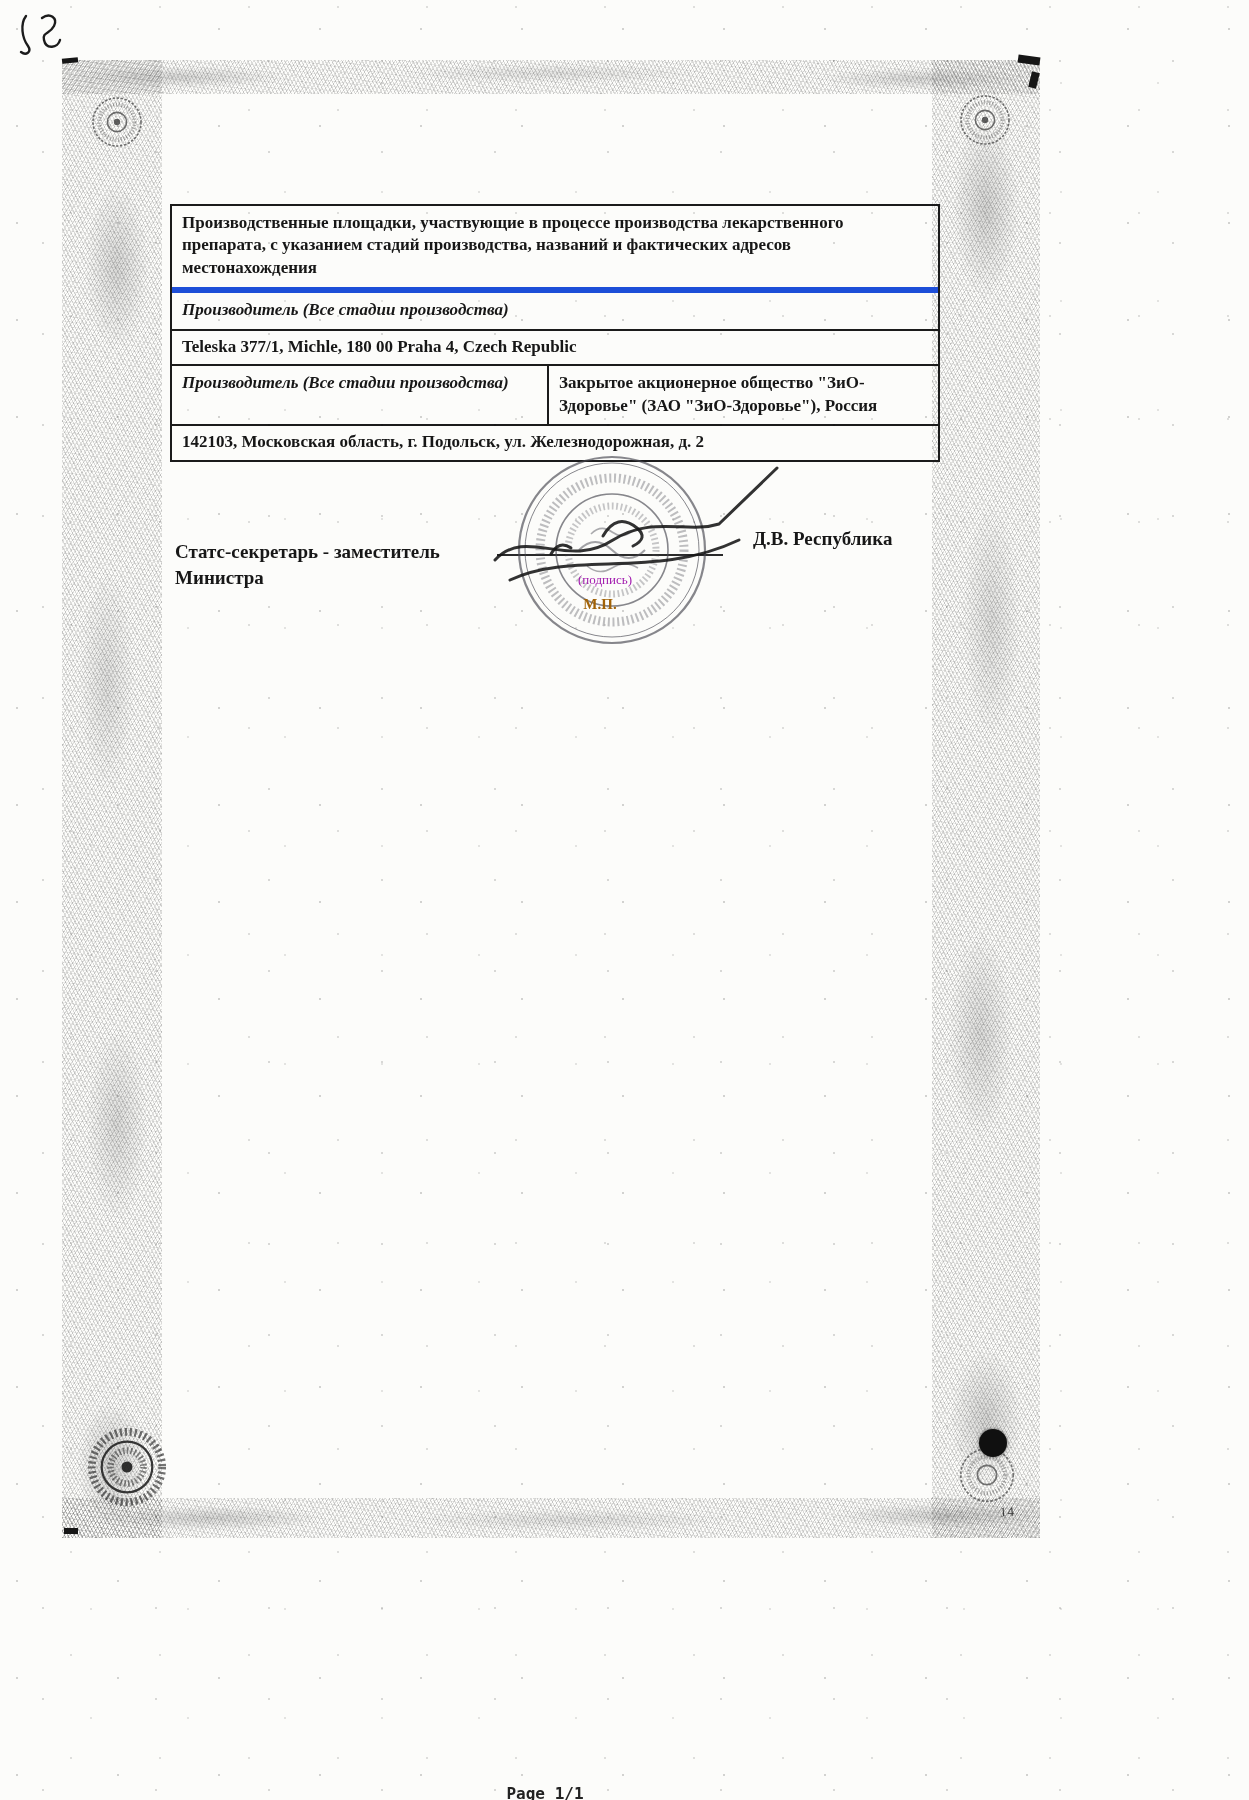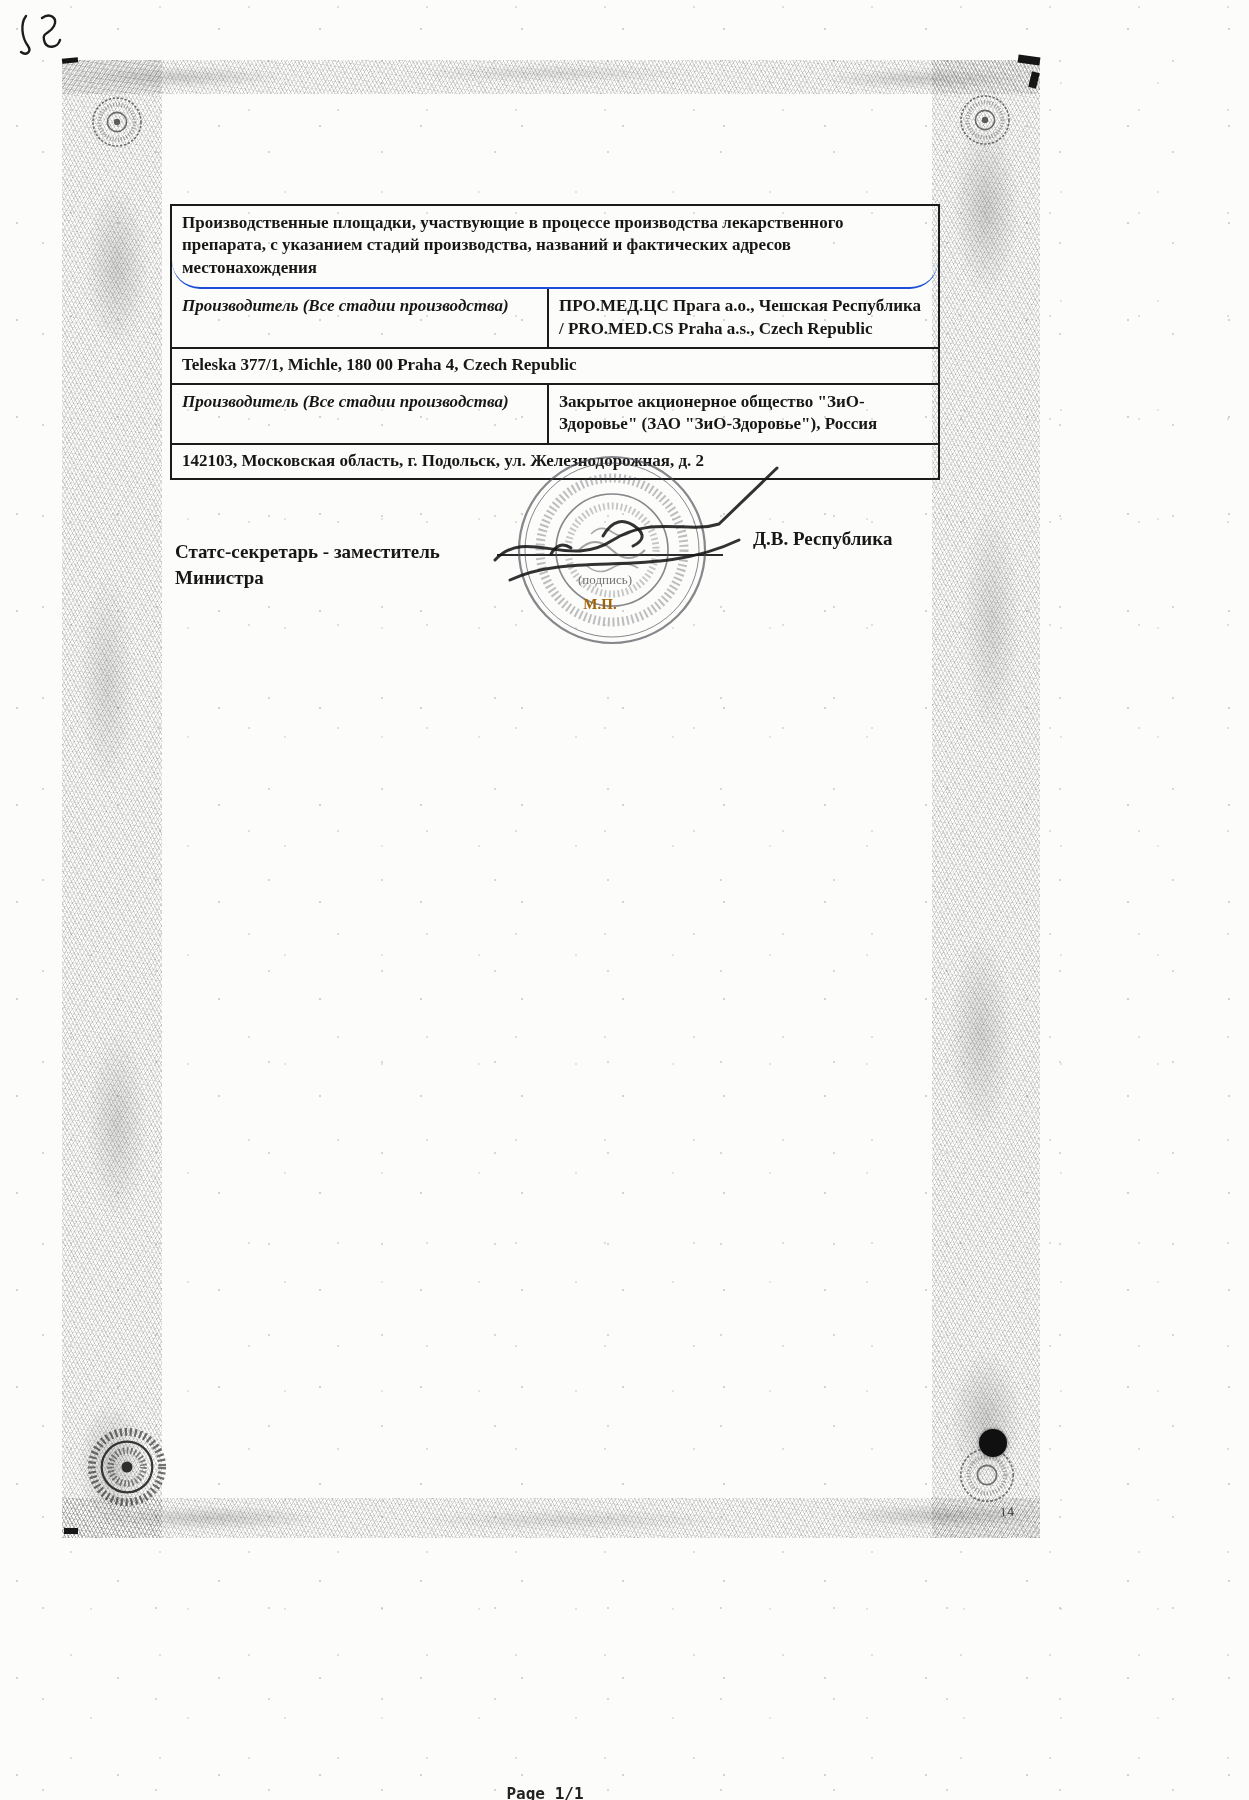--- a/index.html
+++ b/index.html
@@ -73,21 +73,21 @@
   .corner-num{
     position:absolute;left:1000px;top:1504px;font-size:13px;color:#3a3a3a;
     transform:rotate(-4deg);letter-spacing:1px;
   }
   
   .doc-table{
     position:absolute;left:170px;top:204px;width:770px;
     border:2px solid #1b1b1b;font-size:17px;line-height:1.32;font-weight:bold;
     box-sizing:border-box;
   }
-  .t-title{padding:6px 10px 8px;border-bottom:2px solid #1d4ed8;border-radius:28px;}
+  .t-title{padding:6px 10px 8px;border-bottom:6px solid #1d4ed8;}
   .t-row{border-bottom:2px solid #1b1b1b;}
   .t-row:last-child{border-bottom:none;}
   .t-two{display:flex;}
   .t-cell{padding:6px 10px 7px;box-sizing:border-box;}
   .t-label{width:375px;font-style:italic;}
   .t-value{flex:1;border-left:2px solid #1b1b1b;}
   .t-full{padding:5px 10px 6px;}
   
   .sig-title{
     position:absolute;left:175px;top:527px;width:315px;
@@ -96,21 +96,21 @@
   .sig-name{
     position:absolute;left:753px;top:528px;width:200px;
     font-size:19px;font-weight:bold;
   }
   .sig-line{
     position:absolute;left:497px;top:554px;width:226px;
     border-top:2px solid #2a2a2a;
   }
   .sig-caption{
     position:absolute;left:525px;top:572px;width:160px;text-align:center;
-    font-size:13px;color:#737373;z-index:5;
+    font-size:13px;color:#a21caf;z-index:5;
   }
   .seal-mark{
     position:absolute;left:520px;top:596px;width:160px;text-align:center;
     font-size:15px;font-weight:bold;color:#a16207;z-index:5;
   }
   .stamp{position:absolute;left:495px;top:448px;z-index:3;}
   .signature-ink{position:absolute;left:455px;top:438px;z-index:4;}
   .pen-scribble{position:absolute;left:12px;top:8px;}
   .black-dot{
     position:absolute;left:979px;top:1429px;width:28px;height:28px;
@@ -182,21 +182,20 @@
       <path d="M14,8 C8,16 10,30 16,38 C20,44 14,48 9,44"></path>
       <path d="M30,10 C38,4 46,10 42,18 C38,26 30,24 32,32 C34,42 46,40 48,32"></path>
     </g>
   </svg>
 
 
   <div class="doc-table">
     <div class="t-title">Производственные площадки, участвующие в процессе производства лекарственного препарата, с указанием стадий производства, названий и фактических адресов местонахождения</div>
     <div class="t-row t-two">
       <div class="t-cell t-label">Производитель (Все стадии производства)</div>
-      <div class="t-cell t-value">ПРО.МЕД.ЦС Прага а.о., Чешская Республика / PRO.MED.CS Praha a.s., Czech Republic</div>
     </div>
     <div class="t-row t-full">Teleska 377/1, Michle, 180 00 Praha 4, Czech Republic</div>
     <div class="t-row t-two">
       <div class="t-cell t-label">Производитель (Все стадии производства)</div>
       <div class="t-cell t-value">Закрытое акционерное общество "ЗиО-Здоровье" (ЗАО "ЗиО-Здоровье"), Россия</div>
     </div>
     <div class="t-row t-full">142103, Московская область, г. Подольск, ул. Железнодорожная, д. 2</div>
   </div>
 
   <div class="sig-title">Статс-секретарь - заместитель Министра</div>

